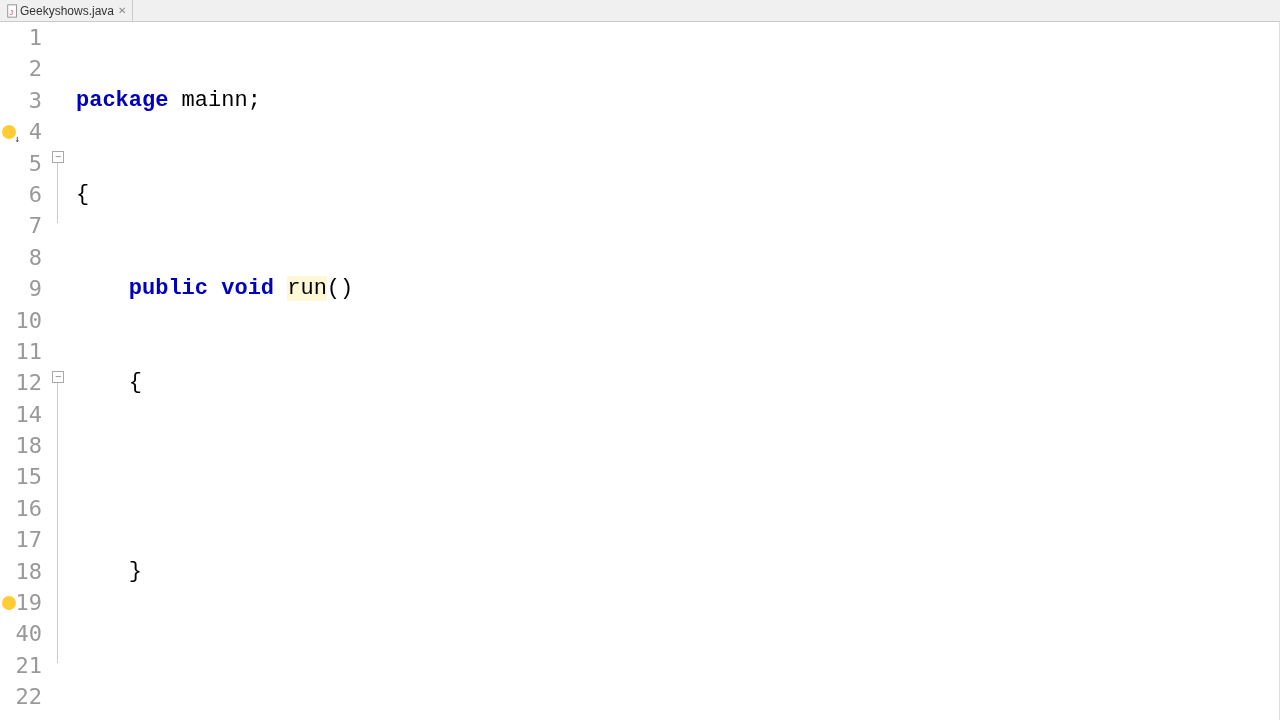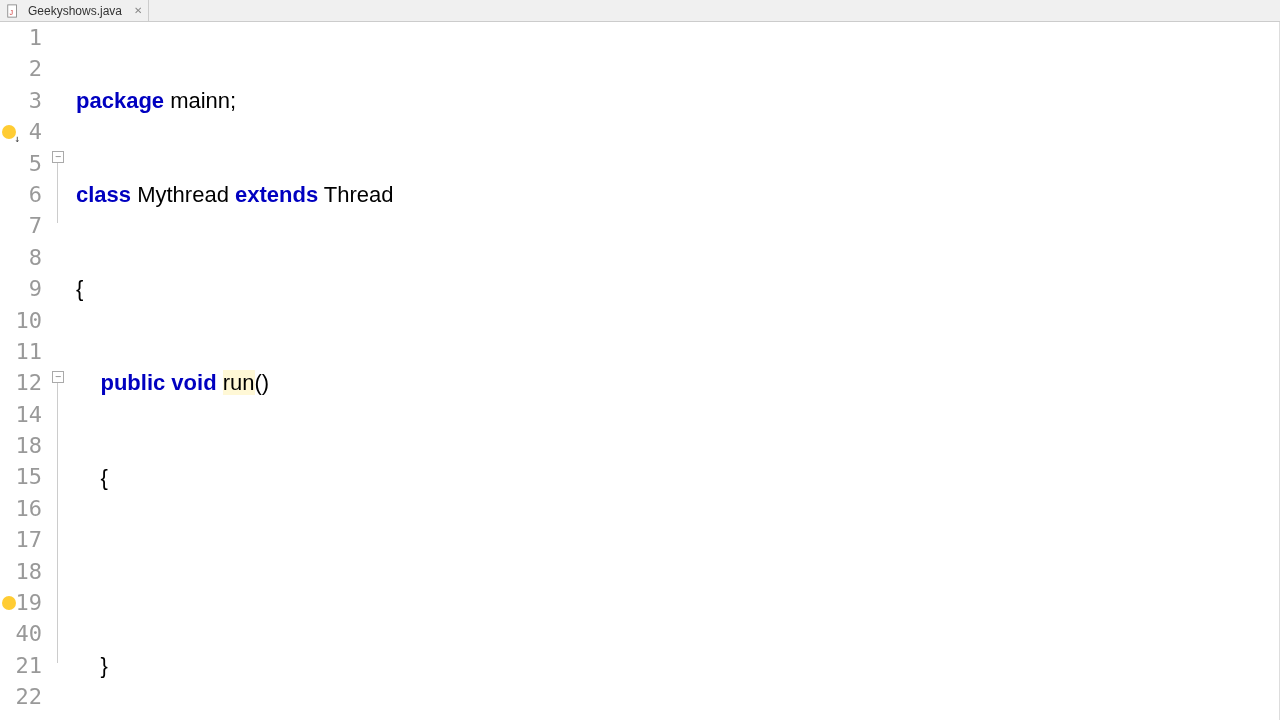--- a/index.html
+++ b/index.html
@@ -1,30 +1,30 @@
 <!DOCTYPE html>
 <html><head>
 <meta charset="utf-8">
 <style>
 * { margin:0; padding:0; box-sizing:border-box; }
 body { font-family:sans-serif; font-size:13px; background:#fff; overflow:hidden; }
 .tab-bar { height:22px; background:#f0f0f0; border-bottom:1px solid #ccc; display:flex; align-items:center; }
-.tab { display:flex; align-items:center; padding:2px 6px; background:#f0f0f0; border-right:1px solid #ccc; height:100%; gap:8px; }
+.tab { display:flex; align-items:center; padding:2px 6px; background:#f0f0f0; border-right:1px solid #ccc; height:100%; gap:0; }
 .tab-icon { width:14px; height:14px; }
 .tab-label { font-size:12px; color:#333; }
 .tab-close { font-size:10px; color:#888; cursor:pointer; margin-left:4px; }
 .editor { display:flex; height:calc(100vh - 22px); }
 .gutter { width:50px; background:#fff; text-align:right; color:#999; font-family:monospace; font-size:22px; padding-right:8px; user-select:none; line-height:31.4px; }
 .gutter-line { height:31.4px; display:flex; align-items:center; justify-content:flex-end; position:relative; }
 .bulb { position:absolute; left:2px; width:14px; height:14px; background:#fc3; border-radius:50%; }
 .bulb.arrow::after { content:"↓"; position:absolute; left:12px; top:-2px; font-size:10px; color:#333; }
 .fold-col { width:18px; background:#fff; font-family:monospace; font-size:12px; color:#999; position:relative; }
 .fold-mark { position:absolute; left:2px; width:12px; height:12px; border:1px solid #aaa; background:#fff; text-align:center; line-height:10px; font-size:10px; color:#888; }
 .fold-line { position:absolute; left:7px; width:1px; background:#ccc; }
-.code { flex:1; font-family:Liberation Sans, sans-serif; font-size:22px; line-height:31.4px; white-space:pre; border-right:1px solid #ddd; position:relative; }
+.code { flex:1; font-family:Liberation Mono, monospace; font-size:22px; line-height:31.4px; white-space:pre; border-right:1px solid #ddd; position:relative; }
 .line { height:31.4px; padding-left:8px; }
 .kw { color:#0000c0; font-weight:bold; }
 .hl-yellow { background:#fff8d6;text-align:center; }
 </style>
 </head>
 <body>
 
 <div class="tab-bar">
   <div class="tab">
     <svg class="tab-icon" viewBox="0 0 16 16">
@@ -70,21 +70,20 @@
 
   <div class="fold-col">
     <div class="fold-mark" style="top:129px;">−</div>
     <div class="fold-line" style="top:141px;height:60px;"></div>
     <div class="fold-mark" style="top:349px;">−</div>
     <div class="fold-line" style="top:361px;height:280px;"></div>
   </div>
 
   <div class="code">
     <div class="line"><span class="kw">package</span><span> mainn;</span></div>
-    <div class="line"><span class="kw">class</span><span> Mythread </span><span class="kw">extends</span><span> Thread</span></div>
     <div class="line">{</div>
     <div class="line"><span>    </span><span class="kw">public</span><span> </span><span class="kw">void</span><span> </span><span class="hl-yellow">run</span><span>()</span></div>
     <div class="line">    {</div>
     <div class="line"></div>
     <div class="line">    }</div>
     
     
     
     
     

